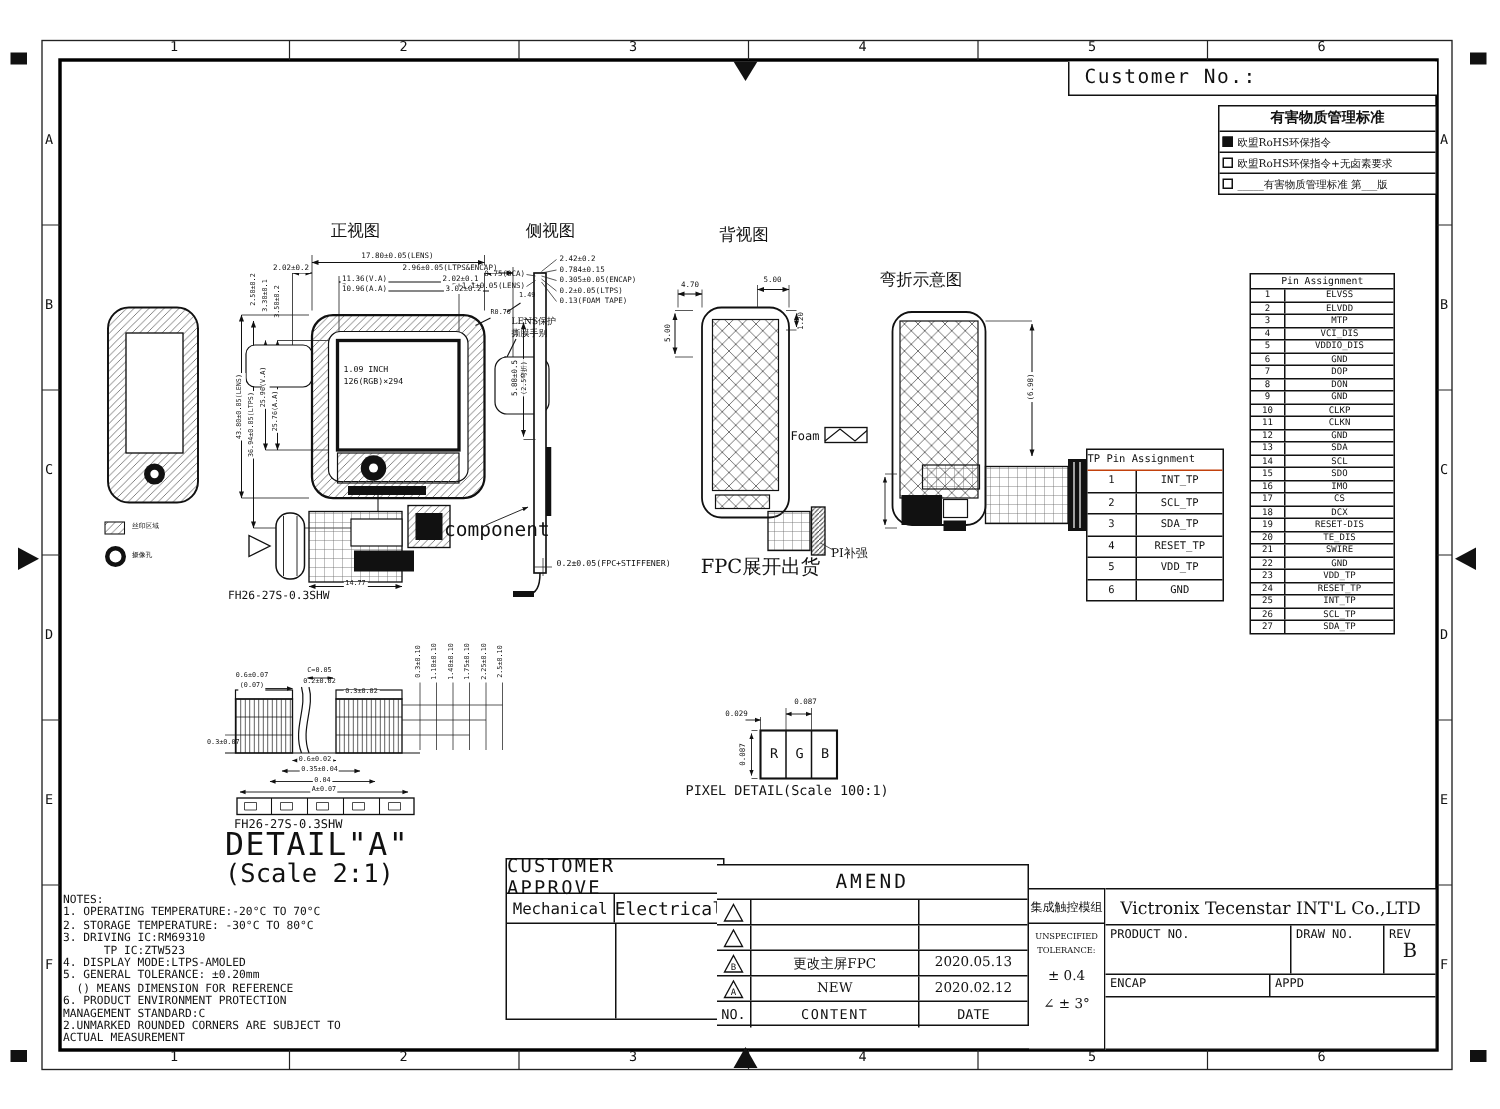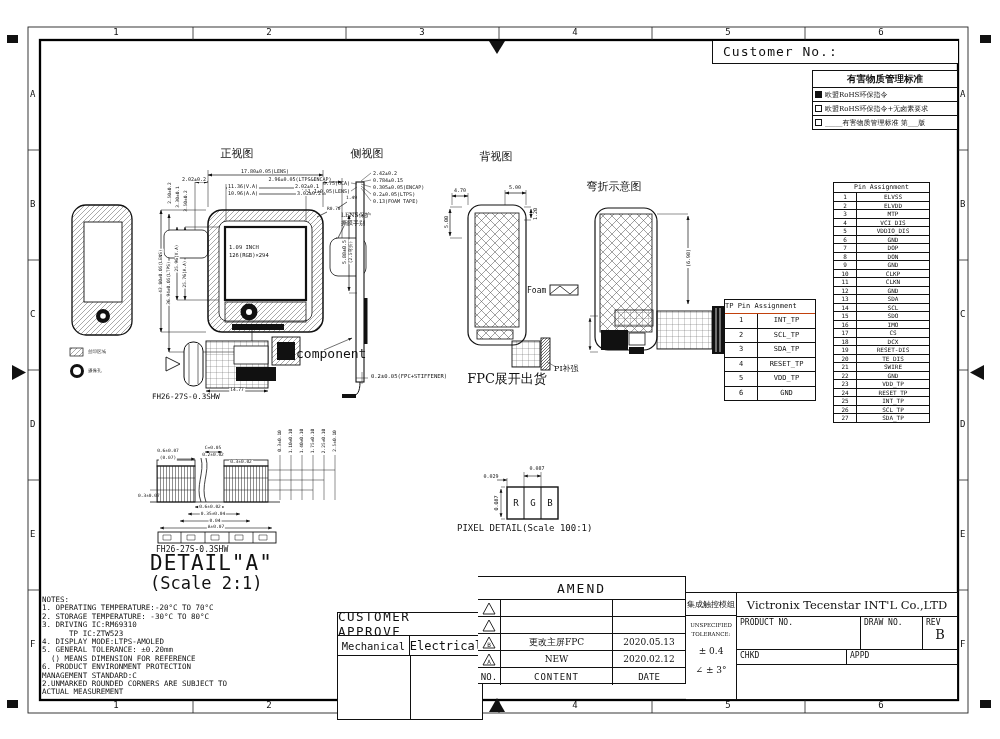--- a/index.html
+++ b/index.html
@@ -507,21 +507,21 @@
   <div class="f75" style="line-height:8.4px;white-space:pre">      TP IC:ZTW523</div>
   <div class="f75" style="line-height:8.4px">4. DISPLAY MODE:LTPS-AMOLED</div>
   <div class="f75" style="line-height:8.4px">5. GENERAL TOLERANCE: ±0.20mm</div>
   <div class="f75" style="line-height:8.4px;white-space:pre">  () MEANS DIMENSION FOR REFERENCE</div>
   <div class="f75" style="line-height:8.4px">6. PRODUCT ENVIRONMENT PROTECTION</div>
   <div class="f75" style="line-height:8.4px">MANAGEMENT STANDARD:C</div>
   <div class="f75" style="line-height:8.4px">2.UNMARKED ROUNDED CORNERS ARE SUBJECT TO</div>
   <div class="f75" style="line-height:8.4px">ACTUAL MEASUREMENT</div>
 </div>
 
-<div class="bb" style="left:337px;top:612px;width:146px;height:108px">
+<div class="bb" style="left:337px;top:572px;width:146px;height:108px">
   <div class="hdr" style="height:22px;font-size:12.5px;letter-spacing:1.5px">CUSTOMER APPROVE</div>
   <div style="display:flex;height:20px;border-bottom:1px solid #111;box-sizing:border-box">
     <div style="flex:1;border-right:1px solid #111;display:flex;align-items:center;justify-content:center;font-size:10.5px">Mechanical</div>
     <div style="flex:1;display:flex;align-items:center;justify-content:center;font-size:12px">Electrical</div>
   </div>
   <div style="display:flex;height:63px">
     <div style="flex:1;border-right:1px solid #111"></div>
     <div style="flex:1"></div>
   </div>
 </div>
@@ -594,21 +594,21 @@
     <div class="cell" style="width:62px;border-right:1px solid #111">
       <div class="lbl">DRAW NO.</div>
     </div>
     <div class="cell" style="flex:1">
       <div class="lbl">REV</div>
       <div class="serif" style="font-size:13px;text-align:center">B</div>
     </div>
   </div>
   <div class="tb-row" style="height:15px">
     <div class="cell" style="width:110px;border-right:1px solid #111">
-      <div class="lbl">CHKD</div>
+      <div class="lbl">ENCAP</div>
     </div>
     <div class="cell" style="flex:1">
       <div class="lbl">APPD</div>
     </div>
   </div>
 </div>
 
 </div>
 
 </body></html>

